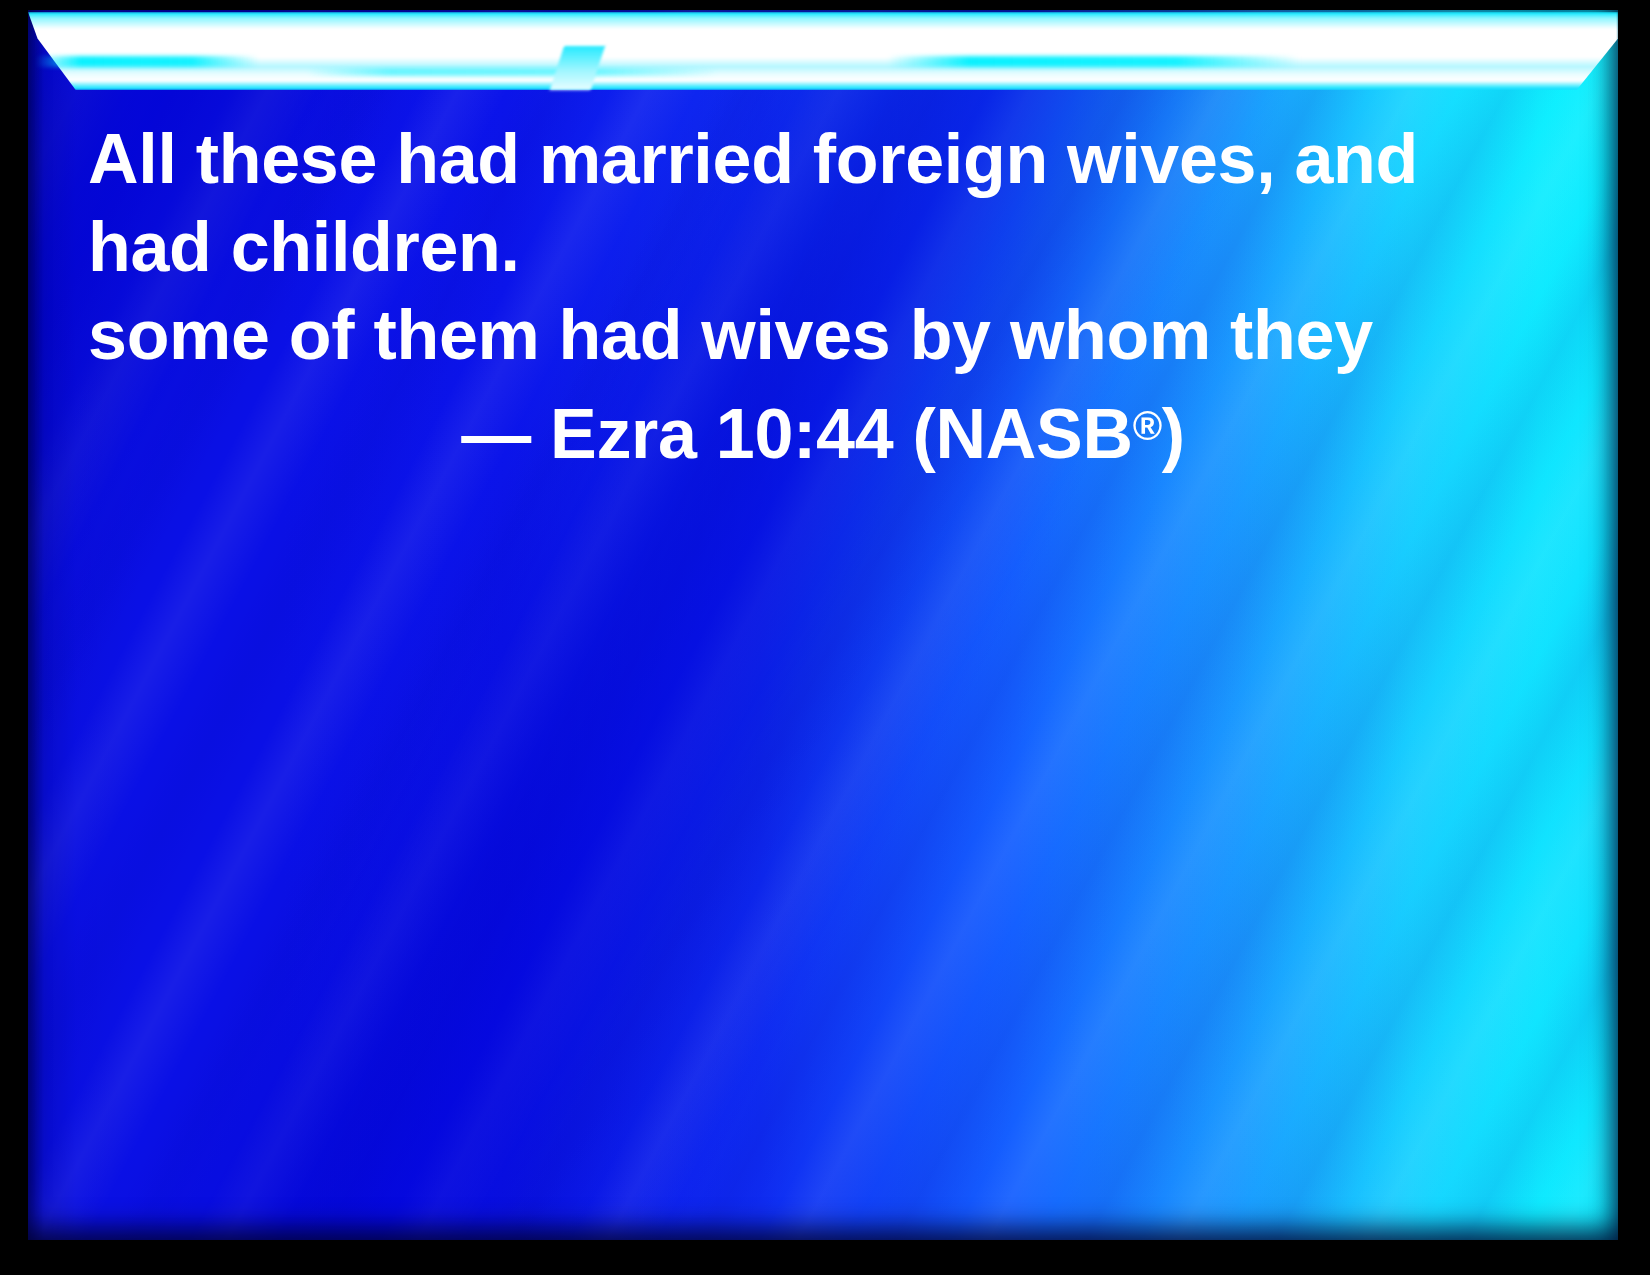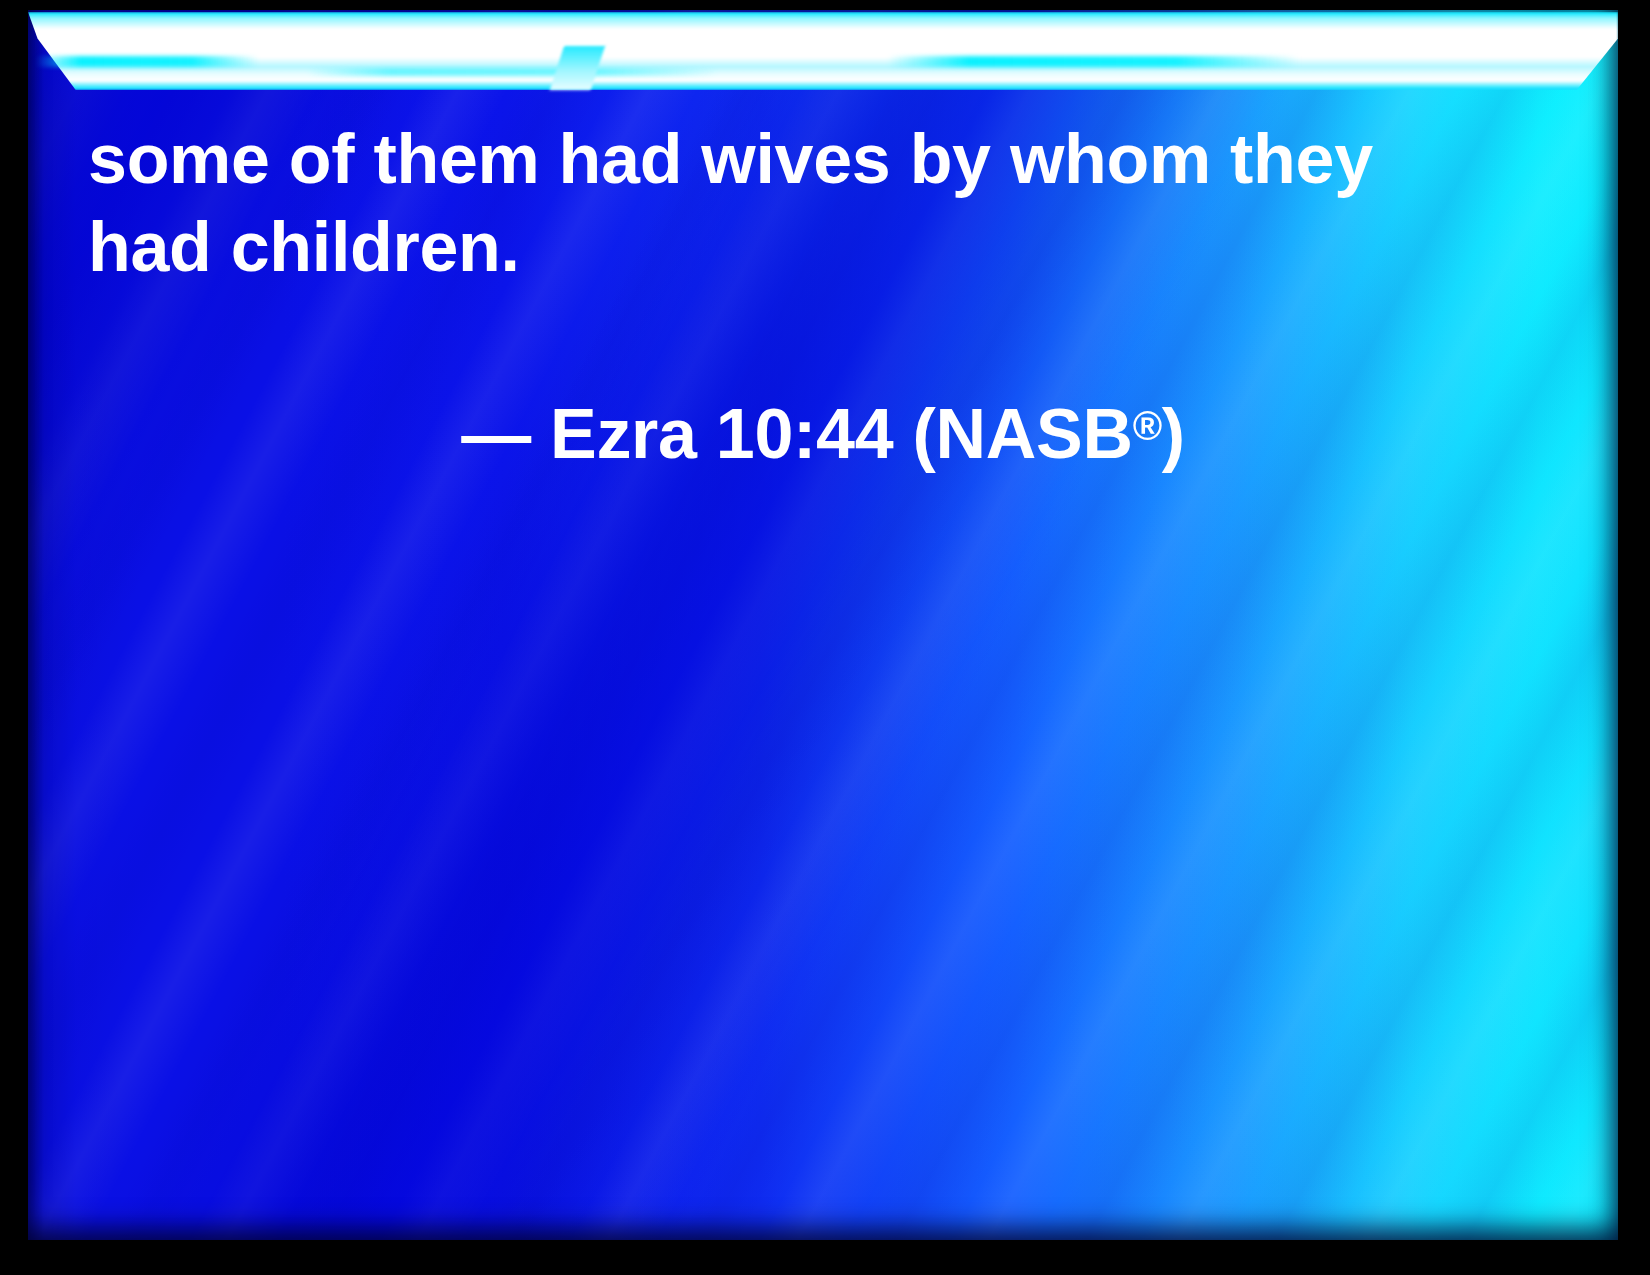--- a/index.html
+++ b/index.html
@@ -238,20 +238,21 @@
 
     <div class="top-banner">
       <div class="band-glow"></div>
       <div class="band-streak streak-a"></div>
       <div class="band-streak streak-c"></div>
       <div class="band-streak streak-b"></div>
       <div class="band-notch"></div>
     </div>
 
     <div class="verse-block">
+      <div class="verse-line">All these had married foreign wives, and</div>
+      <div class="verse-line">had children.</div>
       <div class="verse-line">some of them had wives by whom they</div>
-      <div class="verse-line">had children.</div>
     </div>
 
     <div class="attribution"><span>—</span><span>&nbsp;</span><span>Ezra 10:44 (NASB</span><span class="reg">®</span><span>)</span></div>
 
   </div>
 </div>
 
 </body></html>

